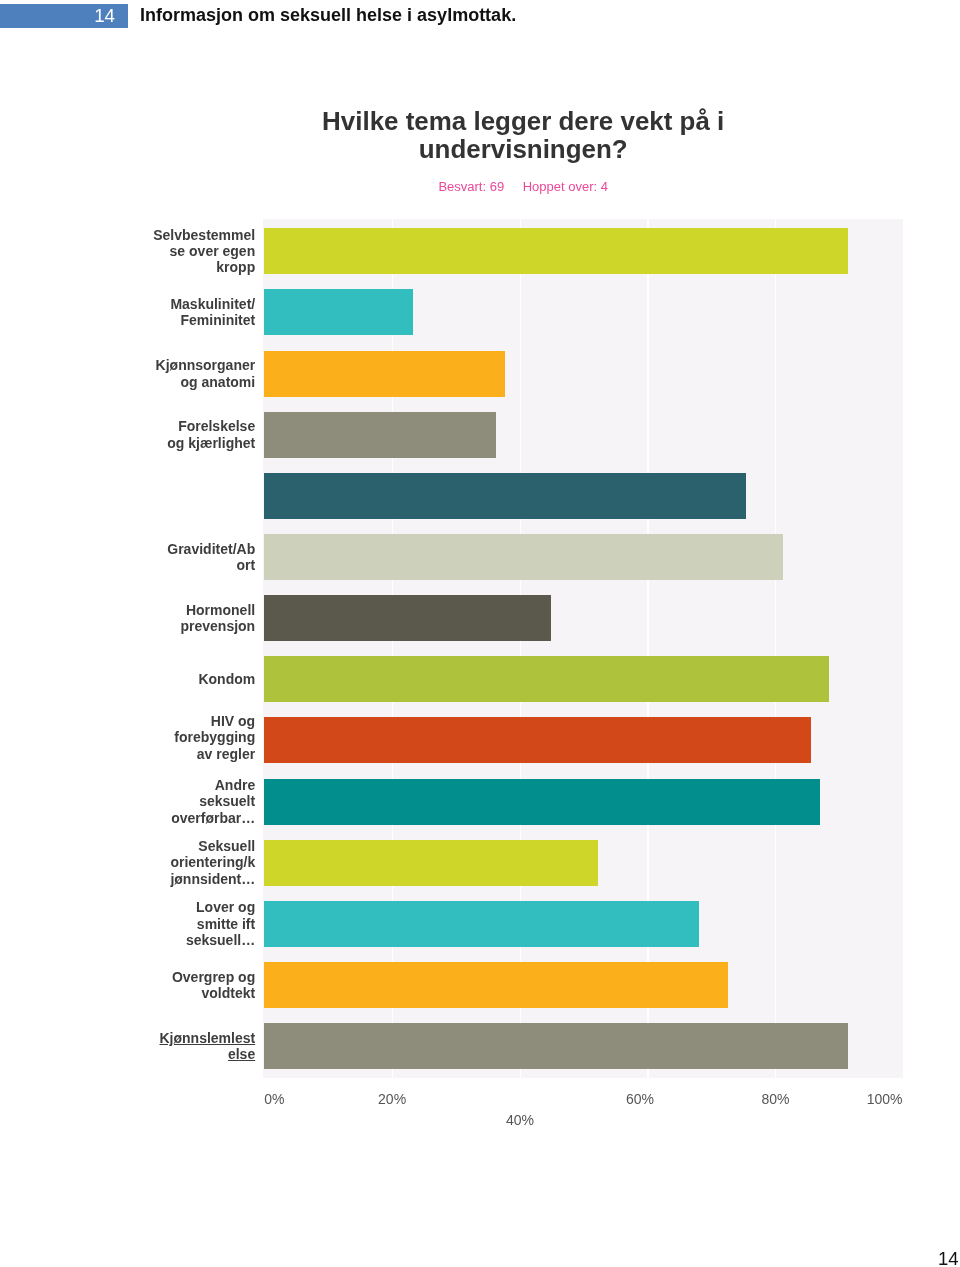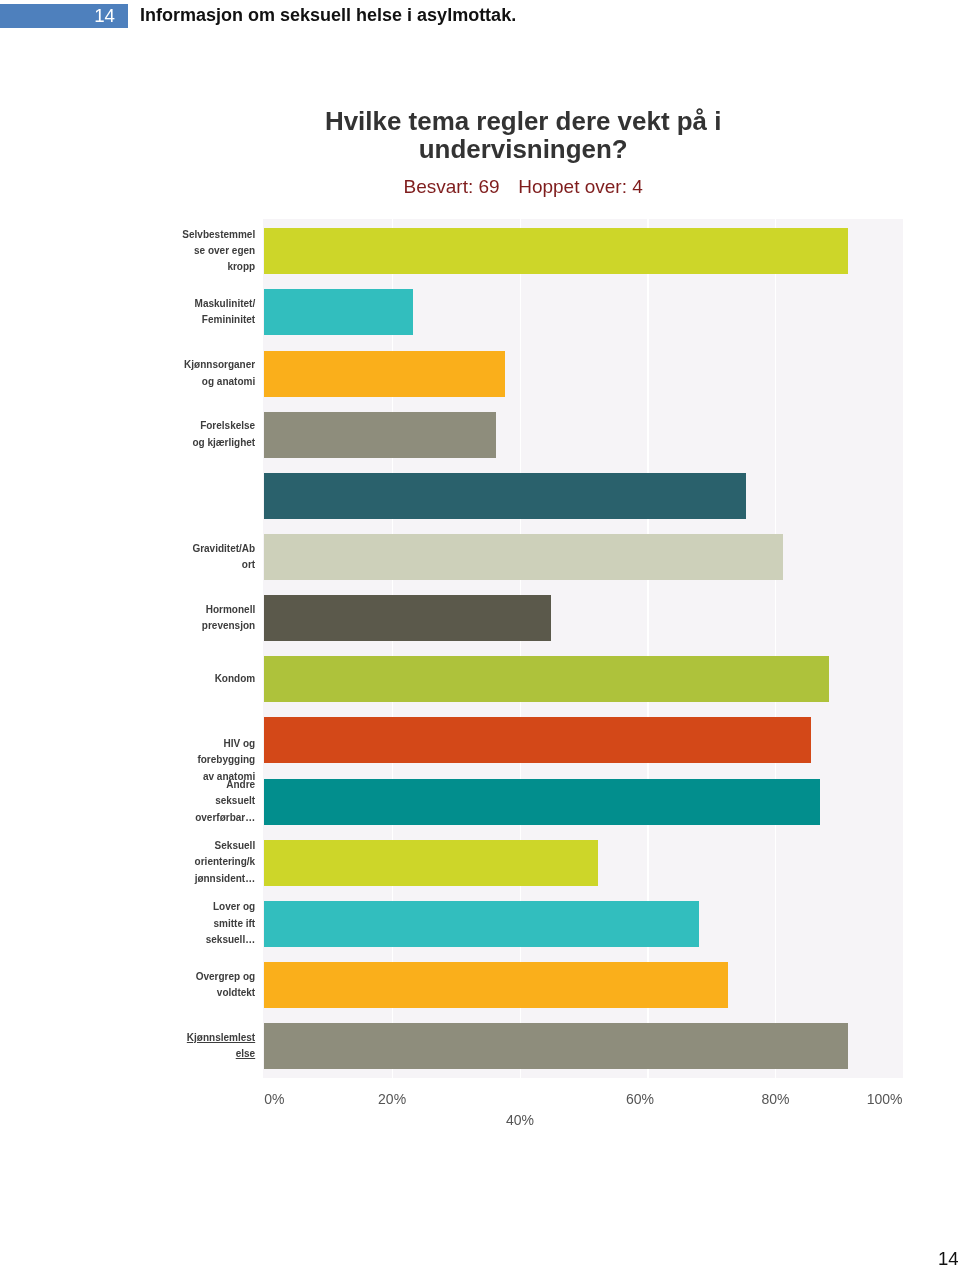--- a/index.html
+++ b/index.html
@@ -13,31 +13,31 @@
       background:#4E80BD;}
   #heading-number{position:absolute;left:-8px;top:4.2px;width:123px;height:24px;
       text-align:right;font-size:18.7px;color:#ffffff;line-height:23.5px;}
   #heading-title{position:absolute;left:140px;top:4.2px;font-size:18px;color:#111111;
       line-height:23.5px;white-space:nowrap;font-weight:bold;}
 
   
   #chart-title{position:absolute;left:273.2px;top:108px;width:500px;text-align:center;
       font-size:25.95px;font-weight:bold;color:#333333;line-height:27.8px;}
   #chart-subtitle{position:absolute;left:273.2px;top:179px;width:500px;text-align:center;
-      font-size:19px;color:#7f1d1d;line-height:16px;}
+      font-size:13px;color:#ec4899;line-height:16px;}
   #chart-subtitle span{display:inline-block;}
   #subtitle-gap{width:18.5px;}
 
   #plot{position:absolute;left:262.5px;top:219px;width:640px;height:859px;
       background:#f6f4f7;overflow:hidden;}
   .gridline{position:absolute;top:0;bottom:0;width:1.4px;background:#ffffff;}
   .bar{position:absolute;height:46px;}
 
   #ylabels{position:absolute;left:110.2px;top:219px;width:145px;height:859px;}
-  .ylabel{position:absolute;right:0;width:145px;text-align:right;font-size:10px;
+  .ylabel{position:absolute;right:0;width:145px;text-align:right;font-size:14px;
       color:#3d3d3d;font-weight:bold;}
   .ylabel div{line-height:16.45px;white-space:nowrap;}
 
   #xaxis{position:absolute;left:0;top:1091px;width:960px;height:18px;}
   .xtick{position:absolute;font-size:14px;color:#555555;line-height:16px;
       white-space:nowrap;}
 
   
   #page-number{position:absolute;left:938px;top:1247px;font-size:18.5px;color:#111111;line-height:23px;}
 </style>
@@ -46,21 +46,21 @@
 
 <div class="page">
 
   <div id="doc-header">
     <div id="heading-number-box"></div>
     <div id="heading-number">14</div>
     <div id="heading-title">Informasjon om seksuell helse i asylmottak.</div>
   </div>
 
   <div id="chart">
-    <div id="chart-title">Hvilke tema regler dere vekt på i undervisningen?</div>
+    <div id="chart-title">Hvilke tema legger dere vekt på i undervisningen?</div>
     <div id="chart-subtitle"><span>Besvart: 69</span><span id="subtitle-gap"></span><span>Hoppet over: 4</span></div>
     <div id="plot">
         <div class="gridline" style="left: 129.2px;"></div>
         <div class="gridline" style="left: 257px;"></div>
         <div class="gridline" style="left: 384.8px;"></div>
         <div class="gridline" style="left: 512.6px;"></div>
         <div class="bar" style="left: 1.8px; top: 9.2px; width: 583.407px; background: rgb(205, 214, 41);"></div>
         <div class="bar" style="left: 1.8px; top: 70.35px; width: 148.248px; background: rgb(50, 190, 190);"></div>
         <div class="bar" style="left: 1.8px; top: 131.5px; width: 240.903px; background: rgb(250, 175, 27);"></div>
         <div class="bar" style="left: 1.8px; top: 192.65px; width: 231.318px; background: rgb(142, 141, 124);"></div>
@@ -97,24 +97,24 @@
           <div>Graviditet/Ab</div>
           <div>ort</div>
         </div>
         <div class="ylabel" style="top: 382.65px;">
           <div>Hormonell</div>
           <div>prevensjon</div>
         </div>
         <div class="ylabel" style="top: 452.025px;">
           <div>Kondom</div>
         </div>
-        <div class="ylabel" style="top: 517px;">
+        <div class="ylabel" style="top: 494px;">
           <div>HIV og</div>
           <div>forebygging</div>
-          <div>av anatomi</div>
+          <div>av regler</div>
         </div>
         <div class="ylabel" style="top: 557.875px;">
           <div>Andre</div>
           <div>seksuelt</div>
           <div>overførbar…</div>
         </div>
         <div class="ylabel" style="top: 619.025px;">
           <div>Seksuell</div>
           <div>orientering/k</div>
           <div>jønnsident…</div>

